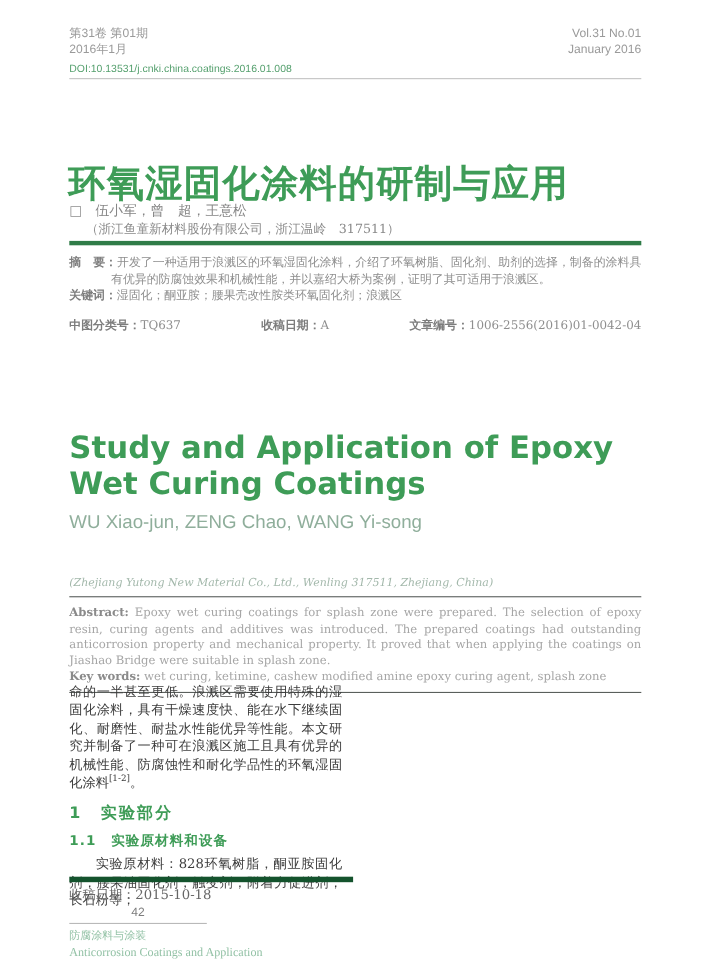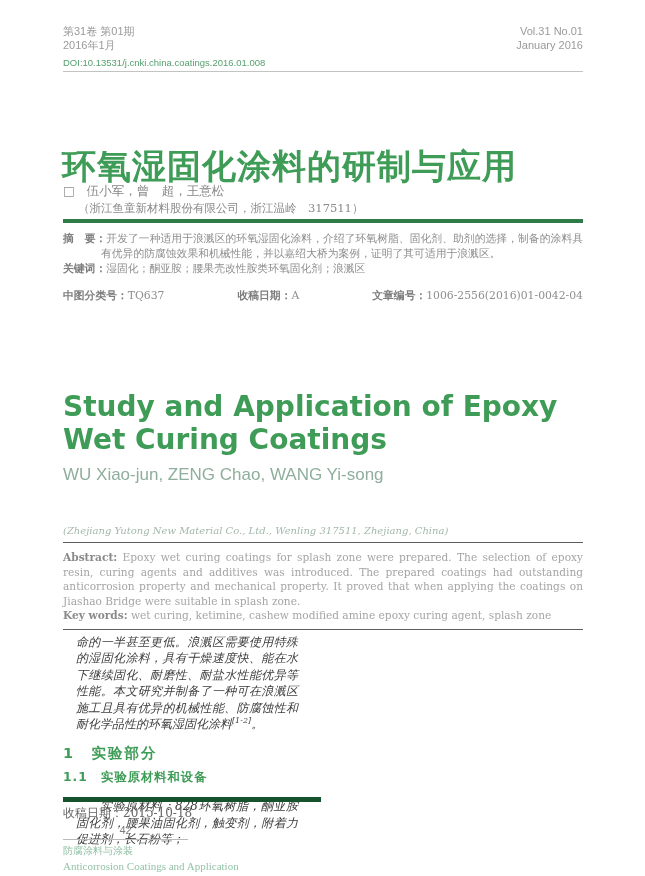--- a/index.html
+++ b/index.html
@@ -92,21 +92,21 @@
   .sec-h1{
     font-family:"DejaVu Sans", sans-serif;
     color:#3e9c57;font-weight:bold;font-size:14.5px;
     letter-spacing:2px;margin:13px 0 7px 0;
   }
   .sec-h2{
     font-family:"DejaVu Sans", sans-serif;
     color:#3e9c57;font-weight:bold;font-size:12.3px;
     letter-spacing:1px;margin:0 0 5px 0;
   }
-  .para{margin:13px;text-align:justify;text-indent:2em;font-style:italic;}
+  .para{margin:0;text-align:justify;text-indent:2em;}
   .para.noindent{text-indent:0;}
   sup{font-size:8px;line-height:0;}
   
   .footnote{
     position:absolute;left:63px;top:797px;width:258px;
     border-top:5px solid #14532d;padding-top:3px;
     color:#666;font-size:12px;
   }
   .page-footer{position:absolute;left:63px;top:824px;width:520px;}
   .page-num{

